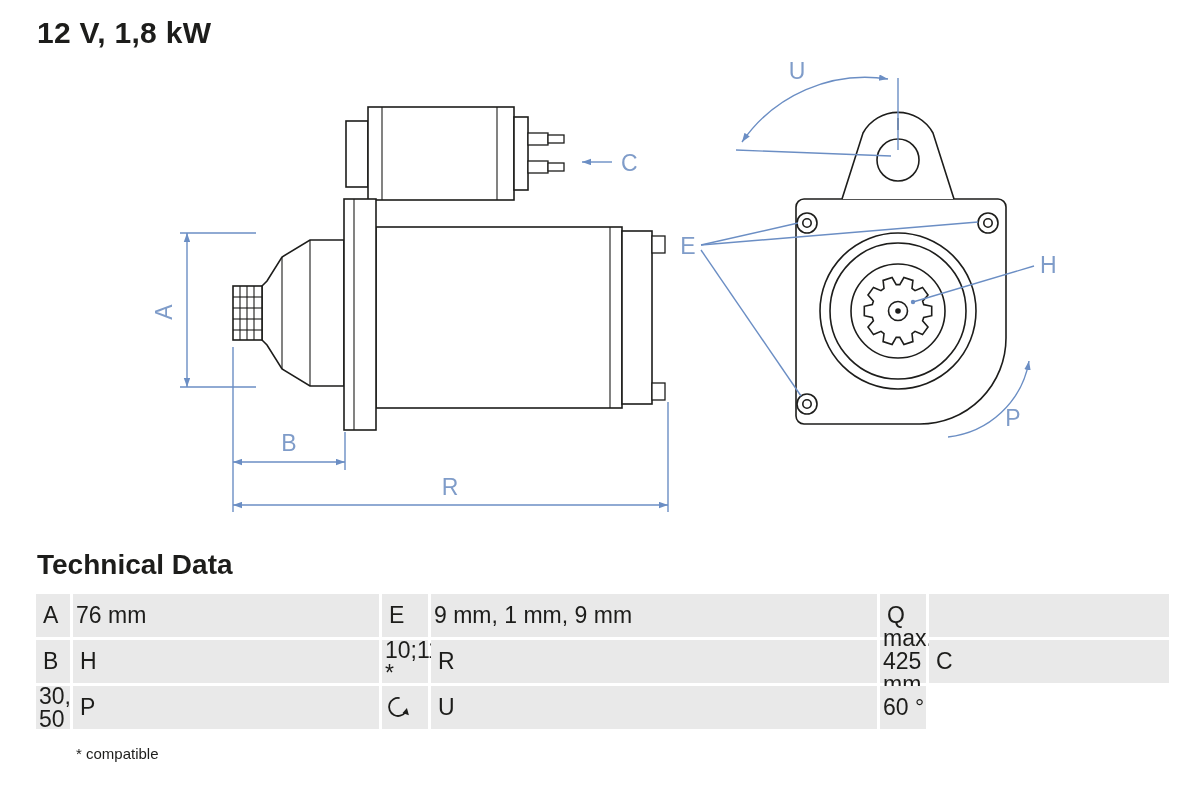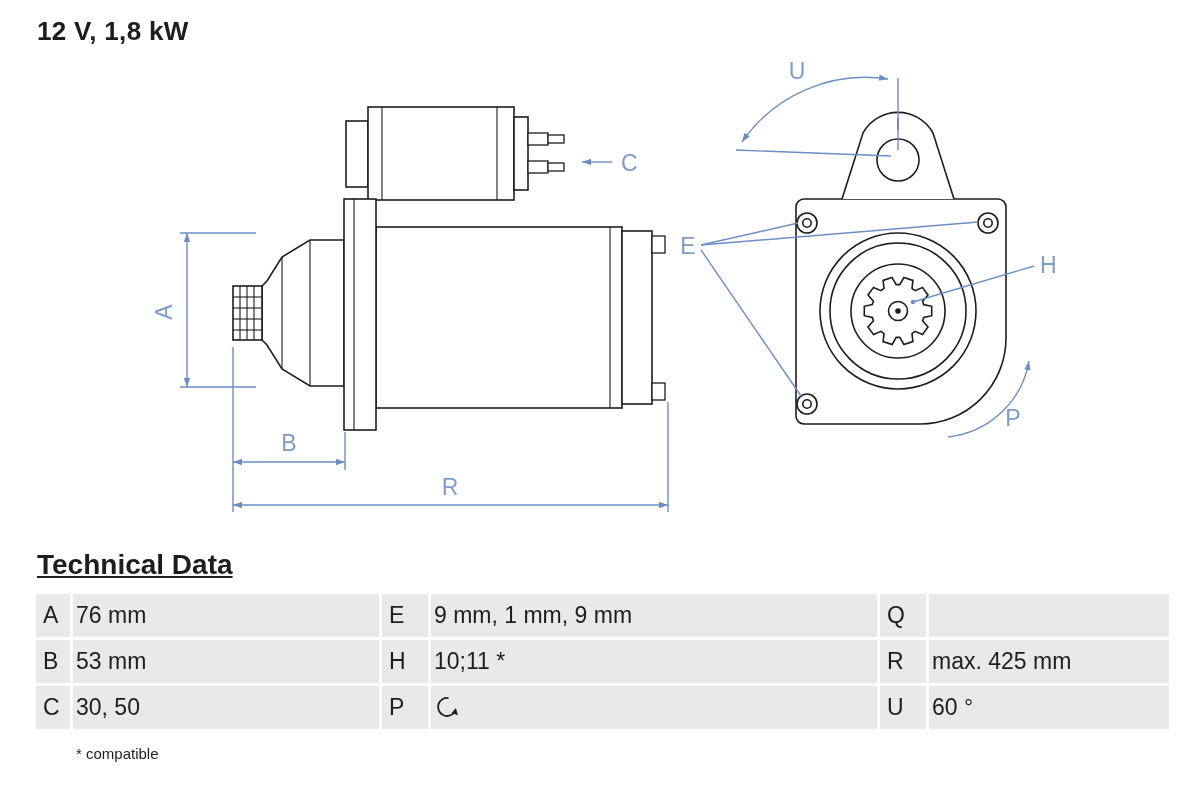--- a/index.html
+++ b/index.html
@@ -1,25 +1,25 @@
 <!DOCTYPE html>
 <html><head>
 <meta charset="utf-8">
 <style>
   html,body{margin:0;padding:0;}
   body{
     width:1200px;height:799px;position:relative;background:#ffffff;
     font-family:"Liberation Sans", sans-serif;color:#1d1d1b;overflow:hidden;
   }
   .title{
-    position:absolute;left:37px;top:16px;font-size:26px;font-weight:bold;letter-spacing:.3px;
+    position:absolute;left:37px;top:16px;font-size:30px;font-weight:bold;letter-spacing:.3px;
   }
   svg.drawing{position:absolute;left:0;top:0;}
   .tech-heading{
-    position:absolute;left:37px;top:549px;font-size:28px;font-weight:bold;text-decoration:underline;
+    position:absolute;left:37px;top:549px;font-size:28px;font-weight:bold;
   }
   .data-table{
     position:absolute;left:36px;top:594px;display:grid;
     grid-template-columns:34px 306px 46px 446px 46px 240px;
     grid-auto-rows:43px;gap:3px;background:#ffffff;
   }
   .cell{
     background:#e9e9e9;display:flex;align-items:center;font-size:23px;line-height:1;
   }
   .cell.key{padding-left:7px;}
@@ -151,21 +151,20 @@
 <div class="data-table">
 
   <div class="cell key">A</div>
   <div class="cell val">76 mm</div>
   <div class="cell key">E</div>
   <div class="cell val">9 mm, 1 mm, 9 mm</div>
   <div class="cell key">Q</div>
   <div class="cell val"></div>
 
   <div class="cell key">B</div>
-  <div class="cell val">53 mm</div>
   <div class="cell key">H</div>
   <div class="cell val">10;11 *</div>
   <div class="cell key">R</div>
   <div class="cell val">max. 425 mm</div>
 
   <div class="cell key">C</div>
   <div class="cell val">30, 50</div>
   <div class="cell key">P</div>
   <div class="cell val">
     <svg width="30" height="27" viewBox="0 0 30 27">

